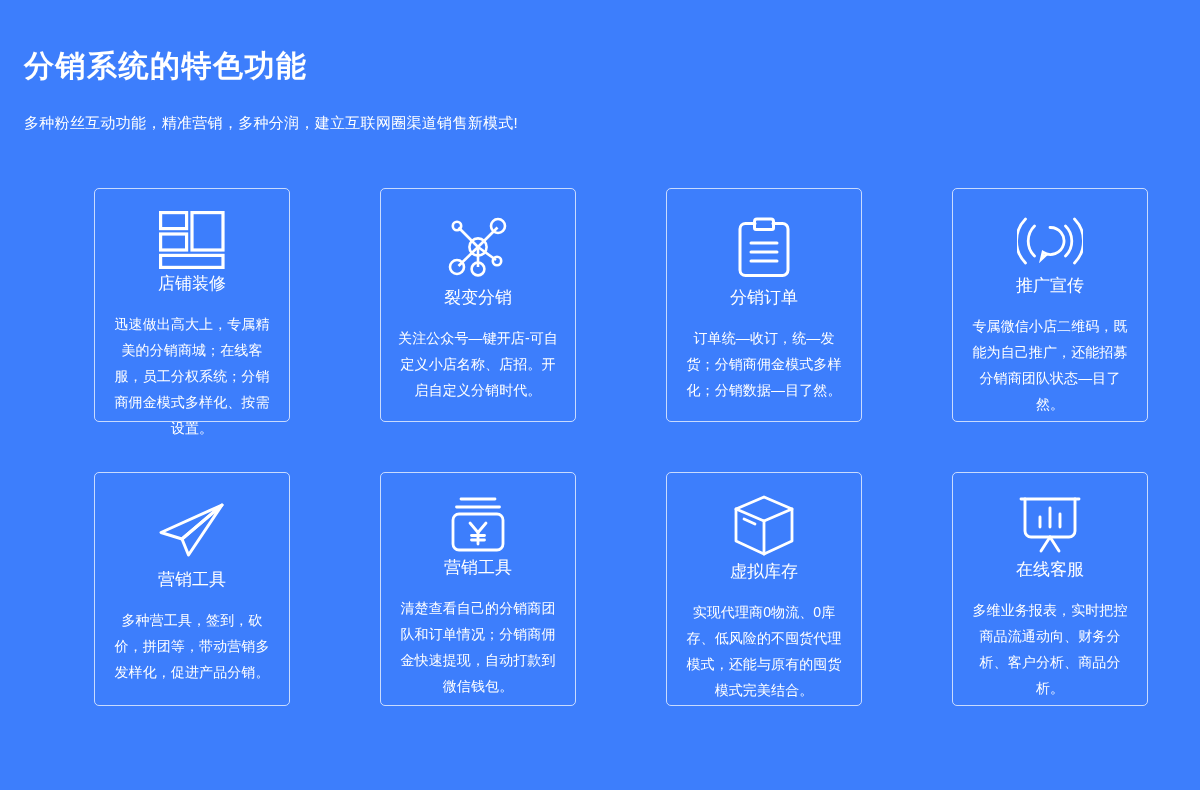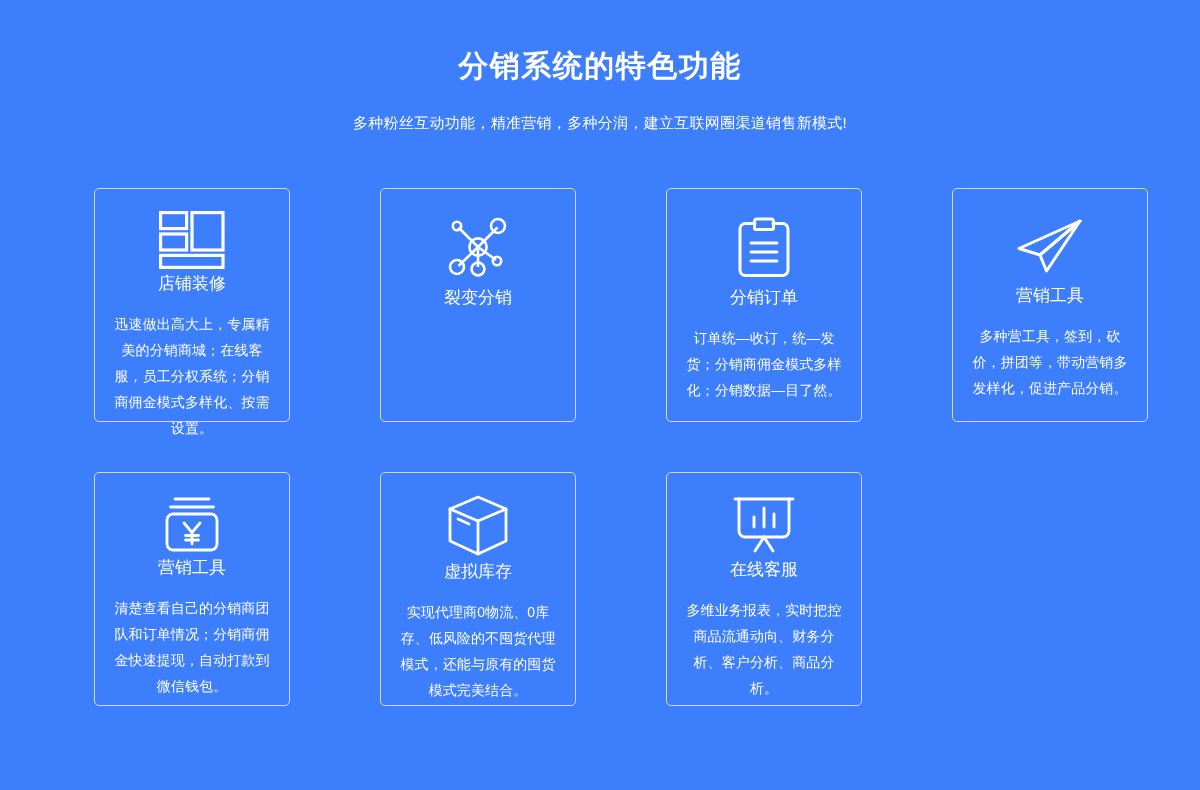--- a/index.html
+++ b/index.html
@@ -19,22 +19,22 @@
   }
 
   .page {
     width: 1200px;
     height: 790px;
     position: relative;
   }
 
   
   .header {
-    text-align: center;
     padding-top: 44px;
+    padding-left: 24px;
   }
 
   .page-title {
     font-size: 30px;
     font-weight: bold;
     letter-spacing: 1.5px;
     line-height: 44px;
     color: #ffffff;
   }
 
@@ -137,36 +137,50 @@
           <line x1="32" y1="31" x2="50" y2="44"></line>
           <circle cx="32" cy="31" r="8.6"></circle>
           <circle cx="11" cy="10" r="4.2"></circle>
           <circle cx="52" cy="10" r="7"></circle>
           <circle cx="11" cy="51" r="7"></circle>
           <circle cx="32" cy="53" r="6.4"></circle>
           <circle cx="51" cy="45" r="4.2"></circle>
         </svg>
       </div>
       <div class="card-title">裂变分销</div>
+      <div class="card-desc">关注公众号—键开店-可自定义小店名称、店招。开启自定义分销时代。</div>
     </div>
 
     <div class="feature-card">
       <div class="card-icon">
         <svg width="54" height="62" viewBox="0 0 54 62" fill="none" stroke="#ffffff" stroke-width="3" stroke-linecap="round" stroke-linejoin="round">
           <path d="M18 7.5 H8.5 A5.5 5.5 0 0 0 3 13 V54 A5.5 5.5 0 0 0 8.5 59.5 H45.5 A5.5 5.5 0 0 0 51 54 V13 A5.5 5.5 0 0 0 45.5 7.5 H36"></path>
           <path d="M20 3 H34 A2.5 2.5 0 0 1 36.5 5.5 V12 A1.5 1.5 0 0 1 35 13.5 H19 A1.5 1.5 0 0 1 17.5 12 V5.5 A2.5 2.5 0 0 1 20 3 Z"></path>
           <line x1="14" y1="27" x2="40" y2="27"></line>
           <line x1="14" y1="36" x2="40" y2="36"></line>
           <line x1="14" y1="45" x2="40" y2="45"></line>
         </svg>
       </div>
       <div class="card-title">分销订单</div>
       <div class="card-desc">订单统—收订，统—发货；分销商佣金模式多样化；分销数据—目了然。</div>
     </div>
 
+    <div class="feature-card">
+      <div class="card-icon">
+        <svg width="66" height="60" viewBox="0 0 66 60" fill="none" stroke="#ffffff" stroke-width="2.8" stroke-linecap="round">
+          <path d="M33 16.5 A13.5 13.5 0 1 1 26 41.2 L24.4 48 L29.6 43.2"></path>
+          <path d="M17.5 15 A21 21 0 0 0 17.5 45"></path>
+          <path d="M48.5 15 A21 21 0 0 1 48.5 45"></path>
+          <path d="M8.5 8 A31.5 31.5 0 0 0 8.5 52"></path>
+          <path d="M57.5 8 A31.5 31.5 0 0 1 57.5 52"></path>
+        </svg>
+      </div>
+      <div class="card-title">推广宣传</div>
+      <div class="card-desc">专属微信小店二维码，既能为自己推广，还能招募分销商团队状态—目了然。</div>
+    </div>
 
     <div class="feature-card row2">
       <div class="card-icon">
         <svg width="70" height="58" viewBox="0 0 70 58" fill="none" stroke="#ffffff" stroke-width="3" stroke-linecap="round" stroke-linejoin="round">
           <path d="M65 4 L4 31.5 L25 38 Z"></path>
           <path d="M65 4 L25 38 L31.5 54 Z"></path>
         </svg>
       </div>
       <div class="card-title">营销工具</div>
       <div class="card-desc">多种营工具，签到，砍价，拼团等，带动营销多发样化，促进产品分销。</div>

